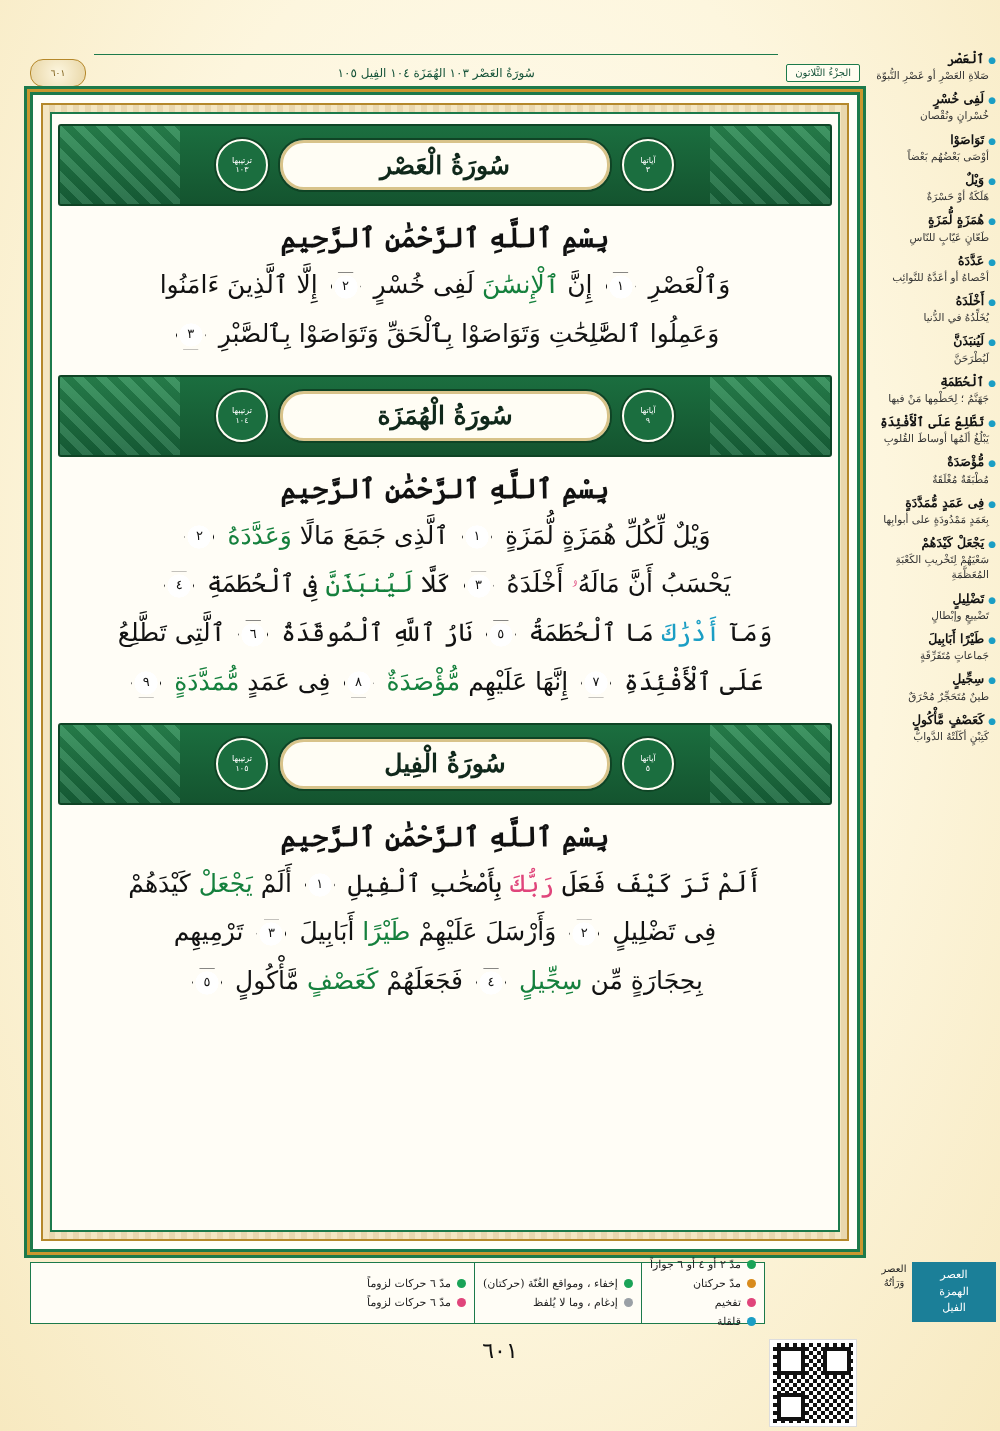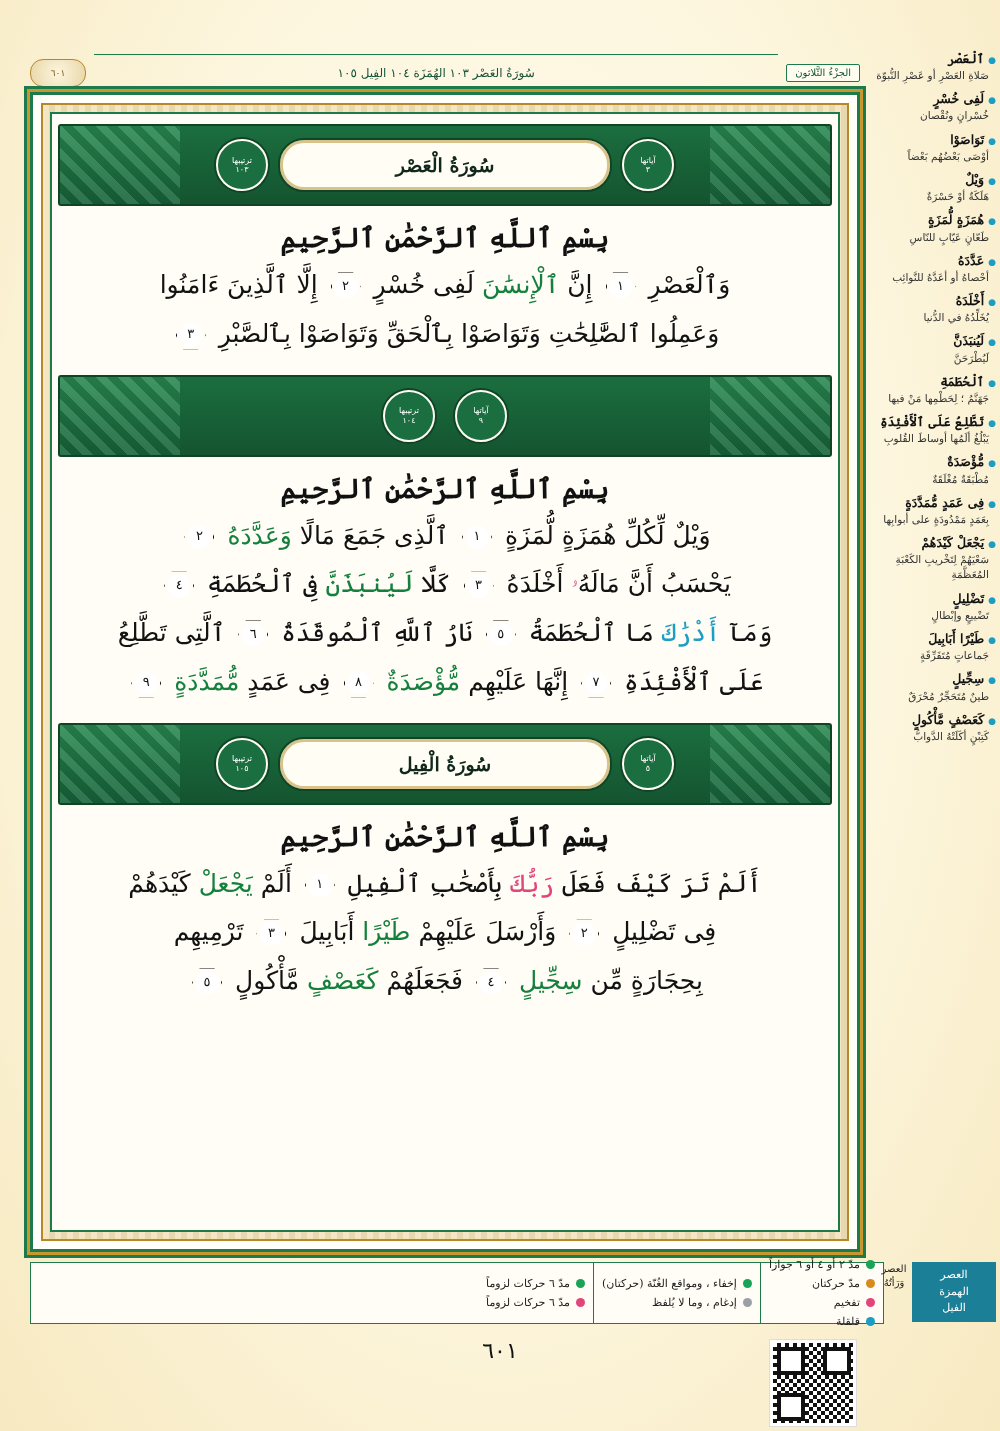--- a/index.html
+++ b/index.html
@@ -82,21 +82,21 @@
   .surah-band:before{right:0;}
   .surah-band:after{left:0;}
   .band-plate{
     position:relative;z-index:3;
     min-width:330px;height:50px;
     background:#fffdf4;border:2px solid #0f4425;border-radius:26px;
     display:flex;align-items:center;justify-content:center;
     box-shadow:inset 0 0 0 3px #d8c38a;
   }
   .band-plate .name{
-    font-size:19px;color:#10281b;font-weight:bold;
+    font-size:25px;color:#10281b;font-weight:bold;
     font-family:"DejaVu Serif", serif;
   }
   .band-medal{
     position:relative;z-index:4;
     width:48px;height:48px;border-radius:50%;
     background:#1b6e3f;border:2px solid #fffdf4;
     box-shadow:0 0 0 2px #0f4425;
     color:#fff;font-size:8px;line-height:1.15;
     display:flex;flex-direction:column;align-items:center;justify-content:center;
     margin:0 10px;
@@ -123,21 +123,21 @@
       radial-gradient(circle at 50% 50%, #ffffff 54%, rgba(0,0,0,0) 55%);
     position:relative;margin:0 5px;
   }
   .num:before{
     content:"";position:absolute;inset:0;
     border:1.5px solid #111;
     clip-path:polygon(25% 3%,75% 3%,100% 50%,75% 97%,25% 97%,0 50%);
   }
   
   .legend{
-    position:absolute;left:30px;top:1262px;width:854px;height:62px;
+    position:absolute;left:30px;top:1262px;width:735px;height:62px;
     border:1px solid #1c7a4b;display:flex;direction:rtl;
     background:#fffdf6;box-sizing:border-box;font-size:11px;color:#222;
   }
   .legend .col{
     display:flex;flex-direction:column;justify-content:center;gap:6px;
     padding:4px 8px;border-left:1px solid #1c7a4b;
   }
   .legend .col:last-child{border-left:none;}
   .lg-item{display:flex;align-items:center;gap:6px;white-space:nowrap;}
   .dot{width:9px;height:9px;border-radius:50%;display:inline-block;}
@@ -206,20 +206,23 @@
           </div>
           <div class="basmala">بِسْمِ ٱللَّهِ ٱلرَّحْمَٰنِ ٱلرَّحِيمِ</div>
           <div class="ayat">
             <div class="line"><span>وَٱلْعَصْرِ </span><span class="num">١</span><span> إِنَّ </span><span class="mk">ٱلْإِنسَٰنَ</span><span> لَفِى خُسْرٍ </span><span class="num">٢</span><span> إِلَّا ٱلَّذِينَ ءَامَنُوا</span></div>
             <div class="line"><span>وَعَمِلُوا ٱلصَّٰلِحَٰتِ وَتَوَاصَوْا بِٱلْحَقِّ وَتَوَاصَوْا بِٱلصَّبْرِ </span><span class="num">٣</span></div>
           </div>
           <div class="surah-band">
             <div class="band-medal">
               <span>آياتها</span>
               <span>٩</span>
+            </div>
+            <div class="band-plate">
+              <span class="name">سُورَةُ الْهُمَزَة</span>
             </div>
             <div class="band-medal">
               <span>ترتيبها</span>
               <span>١٠٤</span>
             </div>
           </div>
           <div class="basmala">بِسْمِ ٱللَّهِ ٱلرَّحْمَٰنِ ٱلرَّحِيمِ</div>
           <div class="ayat">
             <div class="line"><span>وَيْلٌ لِّكُلِّ هُمَزَةٍ لُّمَزَةٍ </span><span class="num">١</span><span> ٱلَّذِى جَمَعَ مَالًا </span><span class="mk">وَعَدَّدَهُ</span><span> </span><span class="num">٢</span></div>
             <div class="line"><span>يَحْسَبُ أَنَّ مَالَهُ</span><span class="mk2">ۥ</span><span> أَخْلَدَهُ </span><span class="num">٣</span><span> كَلَّا </span><span class="mk">لَيُنبَذَنَّ</span><span> فِى ٱلْحُطَمَةِ </span><span class="num">٤</span></div>

